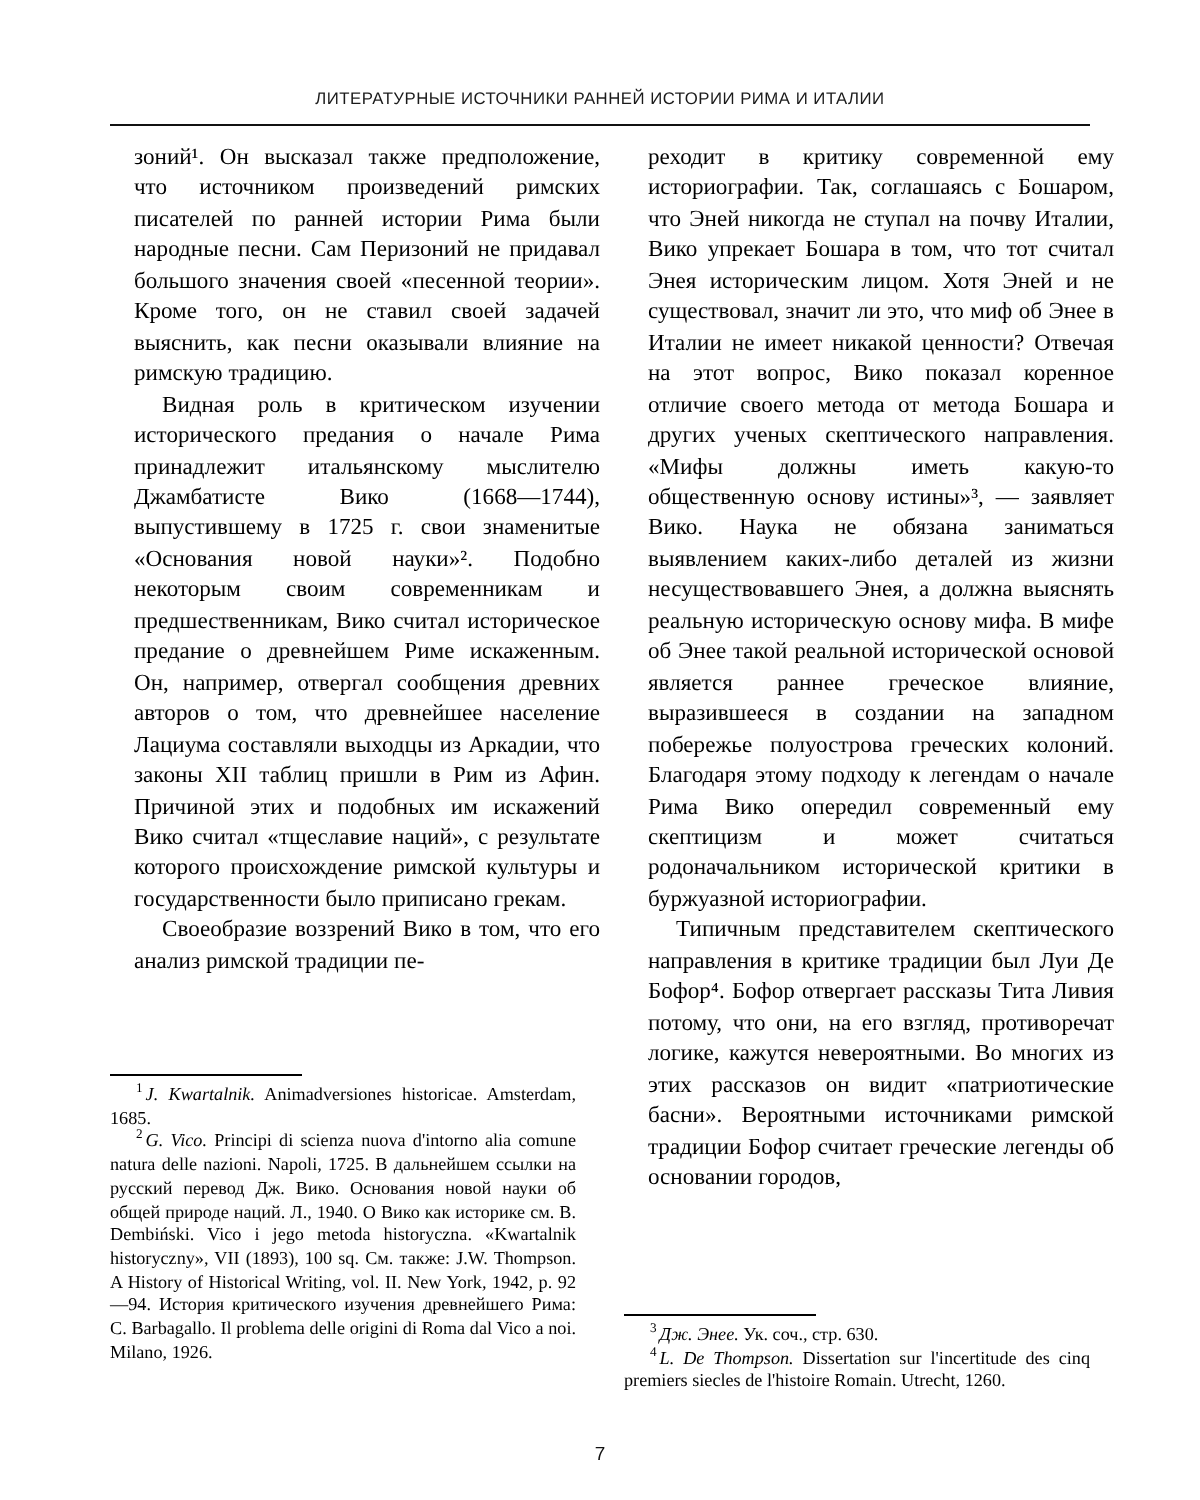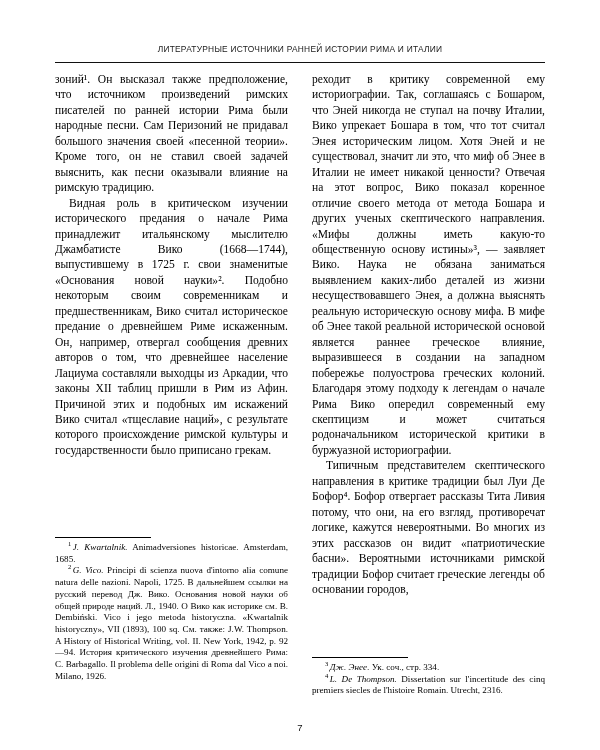--- a/index.html
+++ b/index.html
@@ -51,20 +51,21 @@
     position: absolute;
     left: 55px;
     top: 72px;
     width: 490px;
     height: 640px;
   }
   .col {
     position: absolute;
     top: 0;
     width: 233px;
+    margin-left: 12px;
   }
   .col-left  { left: 0; }
   .col-right { left: 257px; }
 
   .body-text p {
     margin: 0;
     font-size: 11.55px;
     line-height: 15.45px;
     text-align: justify;
     text-justify: inter-word;
@@ -140,20 +141,21 @@
   <div class="running-head">ЛИТЕРАТУРНЫЕ ИСТОЧНИКИ РАННЕЙ ИСТОРИИ РИМА И ИТАЛИИ</div>
 
   <div class="head-rule"></div>
 
   <div class="columns">
 
     <div class="col col-left">
       <div class="body-text">
         <p class="cont">зоний¹. Он высказал также предположение, что источником произведений римских писателей по ранней истории Рима были народные песни. Сам Перизоний не придавал большого значения своей «песенной теории». Кроме того, он не ставил своей задачей выяснить, как песни оказывали влияние на римскую традицию.</p>
         <p class="indent">Видная роль в критическом изучении исторического предания о начале Рима принадлежит итальянскому мыслителю Джамбатисте Вико (1668—1744), выпустившему в 1725 г. свои знаменитые «Основания новой науки»². Подобно некоторым своим современникам и предшественникам, Вико считал историческое предание о древнейшем Риме искаженным. Он, например, отвергал сообщения древних авторов о том, что древнейшее население Лациума составляли выходцы из Аркадии, что законы XII таблиц пришли в Рим из Афин. Причиной этих и подобных им искажений Вико считал «тщеславие наций», с результате которого происхождение римской культуры и государственности было приписано грекам.</p>
+        <p class="indent">Своеобразие воззрений Вико в том, что его анализ римской традиции пе-</p>
       </div>
     </div>
 
     <div class="fn-left">
       <div class="footnote-rule"></div>
       <div class="footnotes">
         <p>
           <span class="fn-marker">1</span><i>J. Kwartalnik.</i><span> Animadversiones historicae. Amsterdam, 1685.</span>
         </p>
         <p>
@@ -166,24 +168,24 @@
       <div class="body-text">
         <p class="cont">реходит в критику современной ему историографии. Так, соглашаясь с Бошаром, что Эней никогда не ступал на почву Италии, Вико упрекает Бошара в том, что тот считал Энея историческим лицом. Хотя Эней и не существовал, значит ли это, что миф об Энее в Италии не имеет никакой ценности? Отвечая на этот вопрос, Вико показал коренное отличие своего метода от метода Бошара и других ученых скептического направления. «Мифы должны иметь какую-то общественную основу истины»³, — заявляет Вико. Наука не обязана заниматься выявлением каких-либо деталей из жизни несуществовавшего Энея, а должна выяснять реальную историческую основу мифа. В мифе об Энее такой реальной исторической основой является раннее греческое влияние, выразившееся в создании на западном побережье полуострова греческих колоний. Благодаря этому подходу к легендам о начале Рима Вико опередил современный ему скептицизм и может считаться родоначальником исторической критики в буржуазной историографии.</p>
         <p class="indent">Типичным представителем скептического направления в критике традиции был Луи Де Бофор⁴. Бофор отвергает рассказы Тита Ливия потому, что они, на его взгляд, противоречат логике, кажутся невероятными. Во многих из этих рассказов он видит «патриотические басни». Вероятными источниками римской традиции Бофор считает греческие легенды об основании городов,</p>
       </div>
     </div>
 
     <div class="fn-right">
       <div class="footnote-rule"></div>
       <div class="footnotes">
         <p>
-          <span class="fn-marker">3</span><i>Дж. Энее.</i><span> Ук. соч., стр. 334.</span>
+          <span class="fn-marker">3</span><i>Дж. Энее.</i><span> Ук. соч., стр. 630.</span>
         </p>
         <p>
-          <span class="fn-marker">4</span><i>L. De Thompson.</i><span> Dissertation sur l'incertitude des cinq premiers siecles de l'histoire Romain. Utrecht, 2316.</span>
+          <span class="fn-marker">4</span><i>L. De Thompson.</i><span> Dissertation sur l'incertitude des cinq premiers siecles de l'histoire Romain. Utrecht, 1260.</span>
         </p>
       </div>
     </div>
 
   </div>
 
   <div class="folio">7</div>
 
 </div>
 

